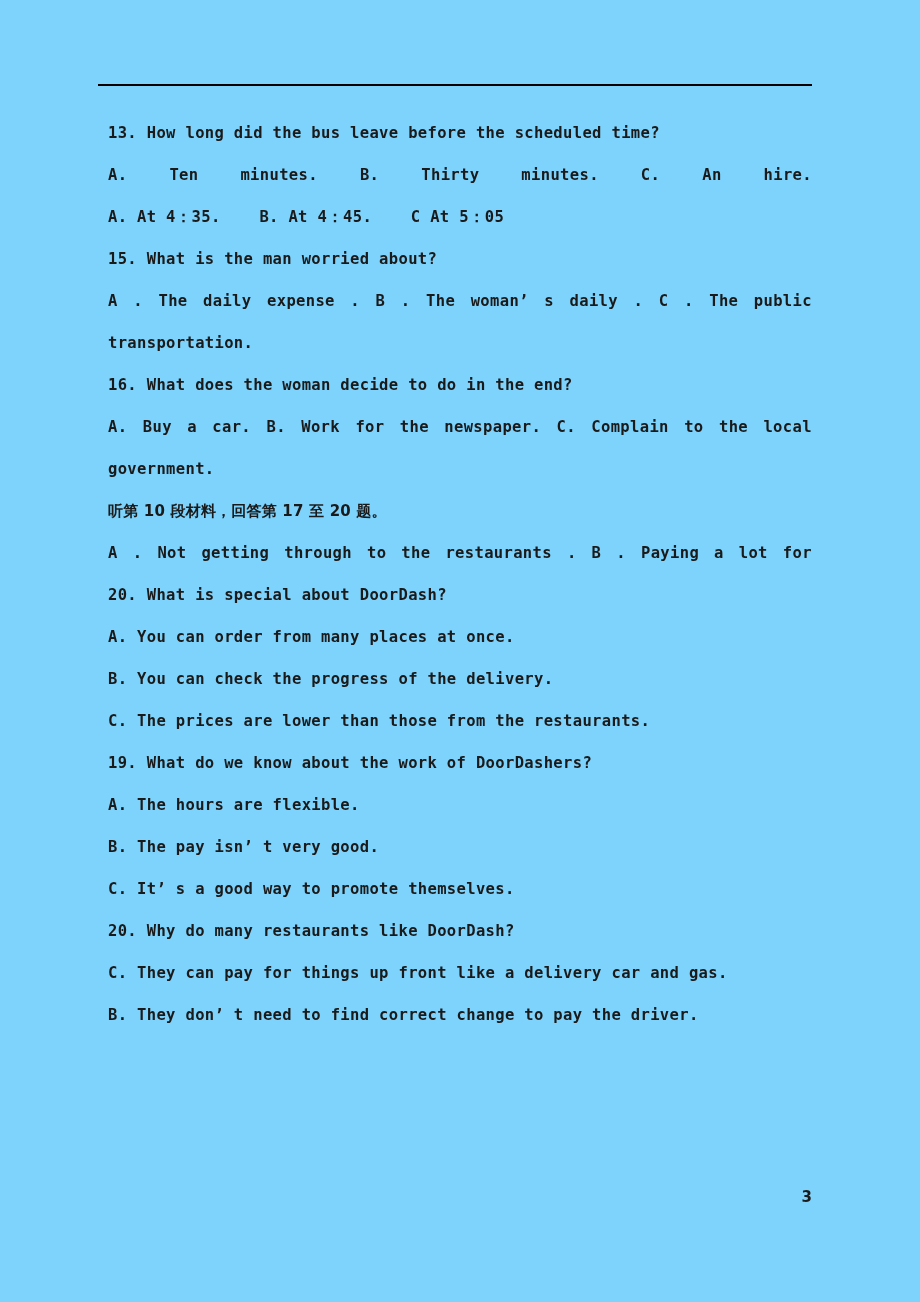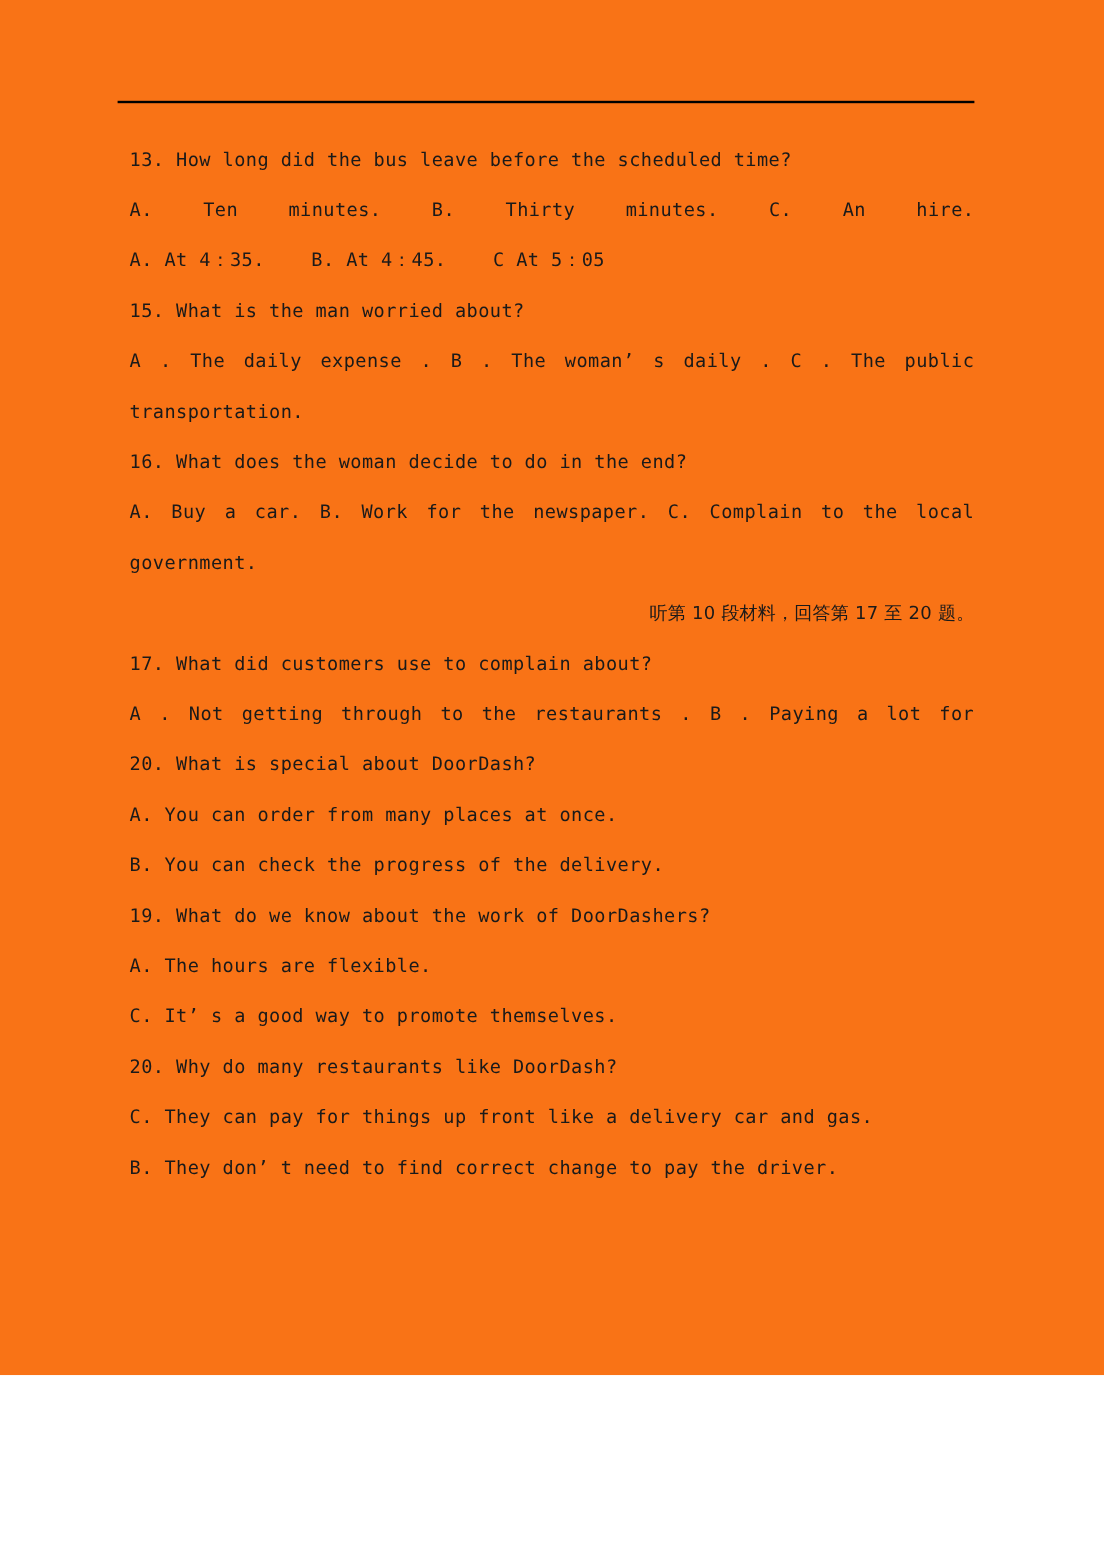--- a/index.html
+++ b/index.html
@@ -7,23 +7,24 @@
     padding: 0;
     background: #ffffff;
   }
   body {
     font-family: "DejaVu Sans Mono", "Liberation Mono", monospace;
     color: #1a1a1a;
   }
   .page {
     position: relative;
     width: 920px;
-    height: 1146px;
-    background: #f97316;
+    height: 1302px;
+    background: #7dd3fc;
     overflow: hidden;
+    font-weight: bold;
   }
   .header-rule {
     position: absolute;
     left: 98px;
     top: 84px;
     width: 714px;
     height: 0;
     border-top: 2px solid #000000;
   }
   .content {
@@ -47,21 +48,20 @@
     white-space: normal;
     width: 704px;
   }
   .line.justify .w {
     display: inline-block;
   }
   .line.cjk {
     font-family: "DejaVu Sans", "Liberation Sans", sans-serif;
     font-size: 15px;
     letter-spacing: 0.2px;
-    text-align: right;
   }
   .page-number {
     position: absolute;
     right: 108px;
     top: 1188px;
     font-family: "DejaVu Sans", "Liberation Sans", sans-serif;
     font-size: 15px;
     color: #1a1a1a;
   }
 </style>
@@ -119,43 +119,44 @@
         <span class="w">the</span>
         <span class="w">newspaper.</span>
         <span class="w">C.</span>
         <span class="w">Complain</span>
         <span class="w">to</span>
         <span class="w">the</span>
         <span class="w">local</span>
       </div>
       <div class="line">government.</div>
       <div class="line cjk">听第 10 段材料，回答第 17 至 20 题。</div>
-      <div class="line">17. What did customers use to complain about?</div>
       <div class="line justify">
         <span class="w">A</span>
         <span class="w">.</span>
         <span class="w">Not</span>
         <span class="w">getting</span>
         <span class="w">through</span>
         <span class="w">to</span>
         <span class="w">the</span>
         <span class="w">restaurants</span>
         <span class="w">.</span>
         <span class="w">B</span>
         <span class="w">.</span>
         <span class="w">Paying</span>
         <span class="w">a</span>
         <span class="w">lot</span>
         <span class="w">for</span>
       </div>
       <div class="line">20. What is special about DoorDash?</div>
       <div class="line">A. You can order from many places at once.</div>
       <div class="line">B. You can check the progress of the delivery.</div>
+      <div class="line">C. The prices are lower than those from the restaurants.</div>
       <div class="line">19. What do we know about the work of DoorDashers?</div>
       <div class="line">A. The hours are flexible.</div>
+      <div class="line">B. The pay isn’ t very good.</div>
       <div class="line">C. It’ s a good way to promote themselves.</div>
       <div class="line">20. Why do many restaurants like DoorDash?</div>
       <div class="line">C. They can pay for things up front like a delivery car and gas.</div>
       <div class="line">B. They don’ t need to find correct change to pay the driver.</div>
     </div>
 
   <div class="page-number">3</div>
 
 </div>
 

